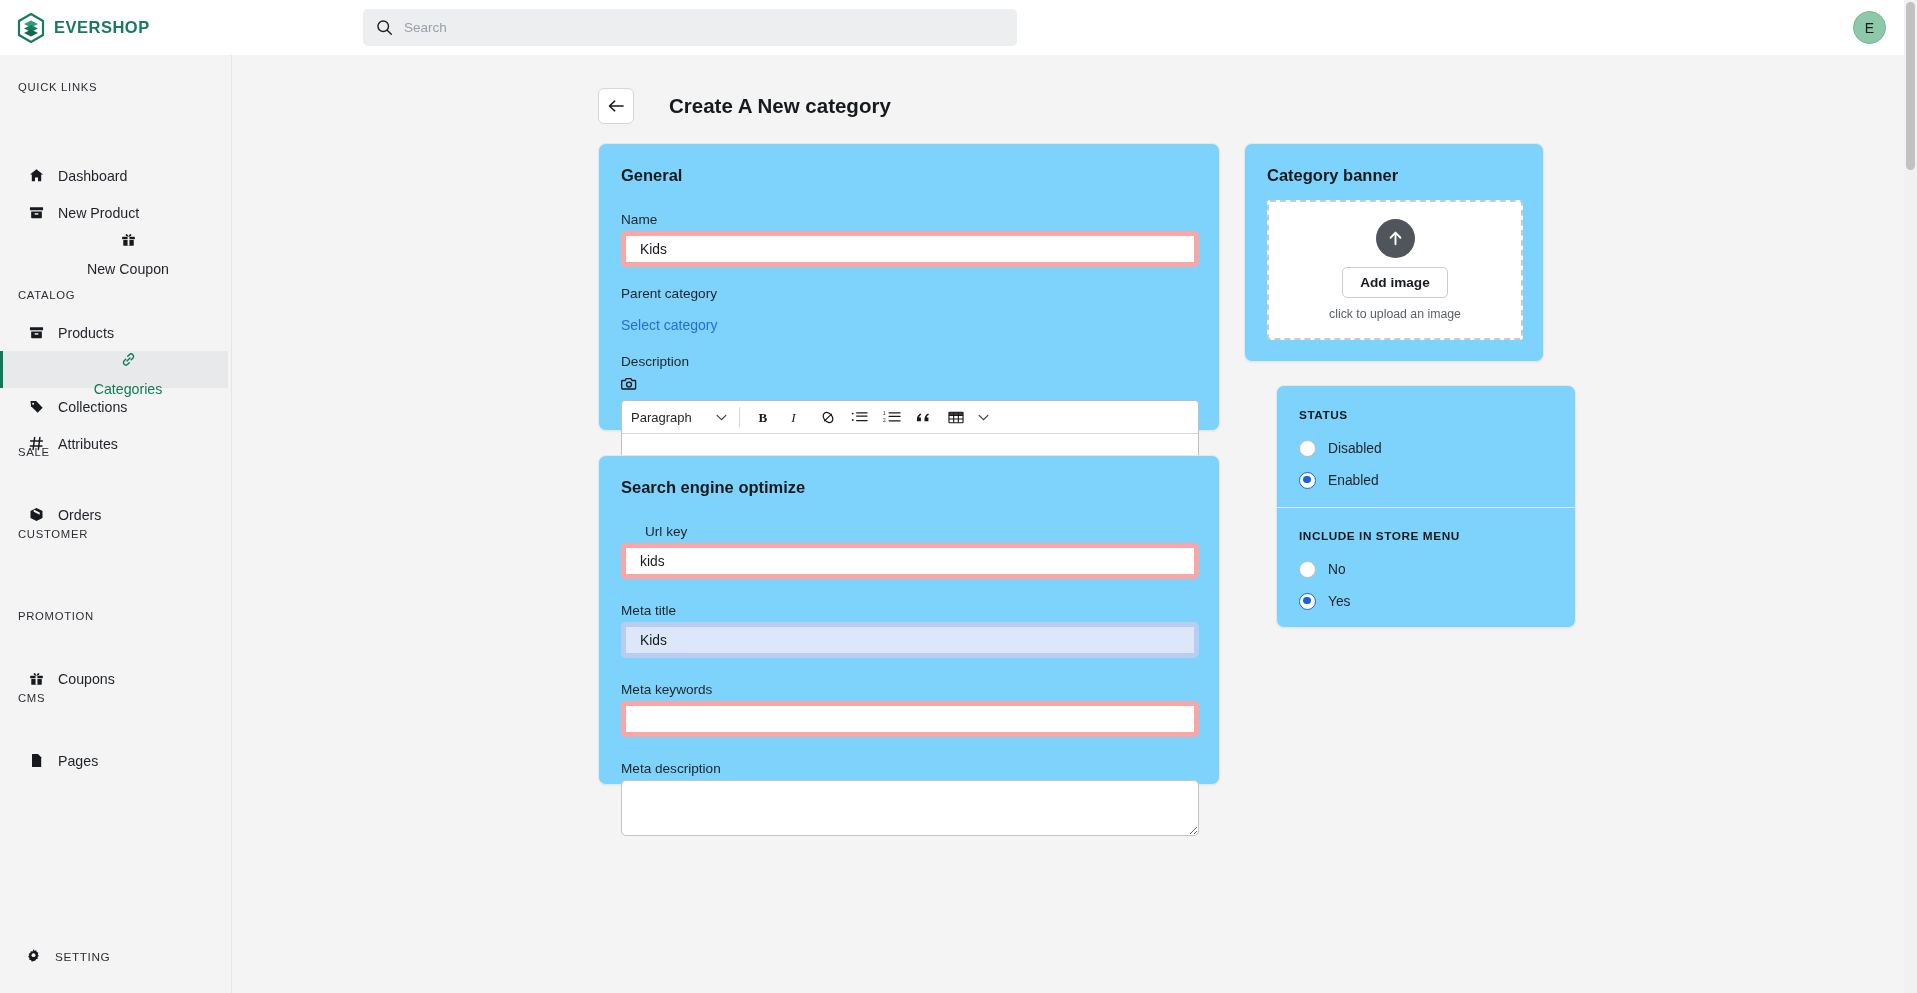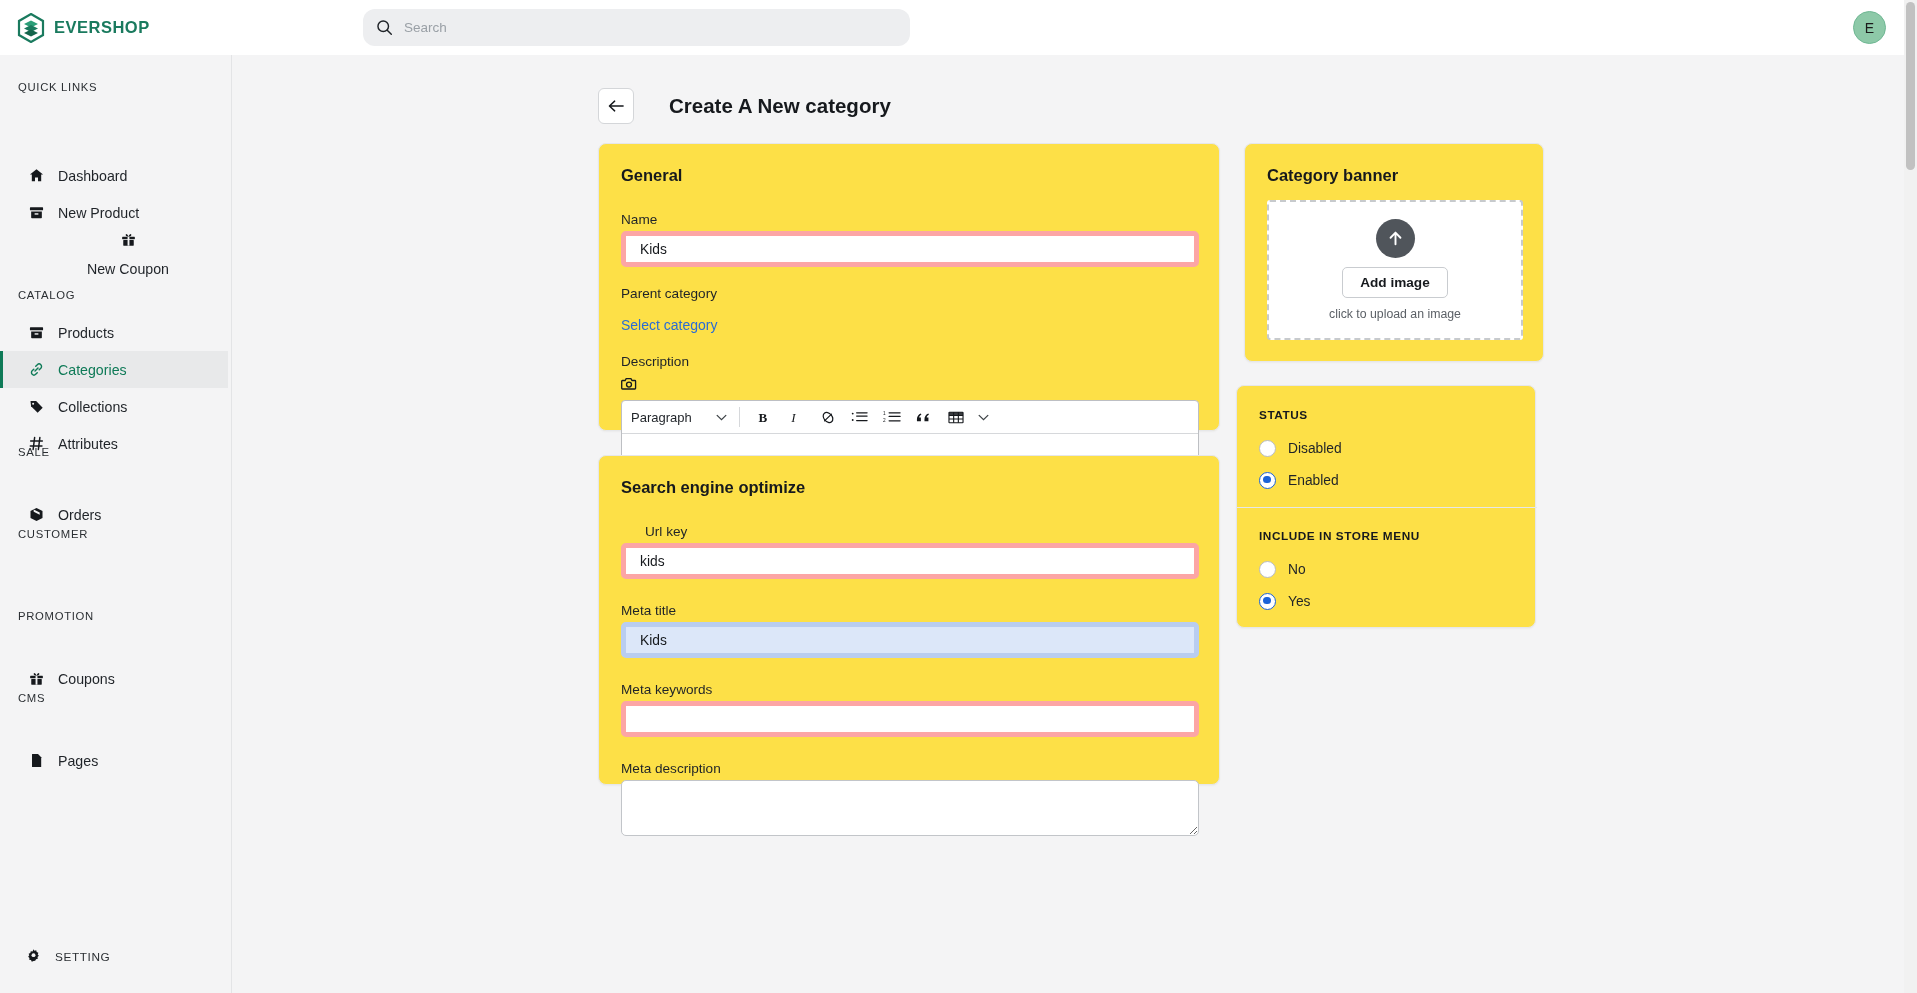--- a/index.html
+++ b/index.html
@@ -21,22 +21,22 @@
     display: flex; align-items: center; gap: 9px;
     padding-left: 17px; width: 235px;
   }
   .logo-mark { width: 28px; height: 30px; flex: none; }
   .logo-text {
     font-size: 16.5px; font-weight: 700; letter-spacing: 0.5px;
     color: #1a7a5e;
   }
   .search-box {
     position: absolute; left: 363px; top: 9px;
-    width: 547px; height: 37px;
-    background: #edeef0; border-radius: 12px;
+    width: 654px; height: 37px;
+    background: #edeef0; border-radius: 5px;
     display: flex; align-items: center; padding: 0 13px; gap: 11px;
   }
   .search-box svg { flex: none; }
   .search-input {
     border: none; outline: none; background: transparent;
     font-family: "Liberation Sans", sans-serif;
     font-size: 13.5px; color: #1f2328; width: 100%;
   }
   .search-input::placeholder { color: #9aa0a6; }
   .avatar {
@@ -76,21 +76,21 @@
   .nav-item .lbl { font-size: 14.2px; color: #1f2328; }
   .nav-item.active {
     background: #e8e9ea; border-left: 3px solid #0e7a57;
   }
   .nav-item.active .lbl { color: #0e7a57; font-weight: 500; }
 
   .n-dashboard  { top: 102px; }
   .n-newproduct { top: 139px; }
   .n-newcoupon  { top: 176px; flex-direction: column; }
   .n-products   { top: 259px; }
-  .n-categories { top: 296px; }
+  .n-categories { top: 296px; flex-direction: column; }
   .n-collections{ top: 333px; }
   .n-attributes { top: 370px; }
   .n-orders     { top: 441px; }
   .n-customers  { top: 523px; }
   .n-coupons    { top: 605px; }
   .n-pages      { top: 687px; }
 
   .nav-setting {
     position: absolute; bottom: 21px; left: 0; width: 228px; height: 30px;
     display: flex; align-items: center; gap: 14px; padding-left: 26px;
@@ -111,28 +111,28 @@
     display: flex; align-items: center; gap: 35px;
   }
   .back-btn {
     width: 36px; height: 36px; border: 1px solid #d4d6d9;
     border-radius: 6px; background: #fff; cursor: pointer;
     display: flex; align-items: center; justify-content: center;
   }
   .page-title { font-size: 20.5px; font-weight: 700; color: #16191d; }
 
   .card {
-    position: absolute; background: #fde047;
+    position: absolute; background: #7dd3fc;
     border: 1px solid #e6e7e9; border-radius: 8px;
     box-shadow: 0 1px 2px rgba(0,0,0,.04);
   }
   .card-general { left: 366px; top: 88px; width: 622px; height: 288px; }
   .card-seo     { left: 366px; top: 400px; width: 622px; height: 330px; }
   .card-banner  { left: 1012px; top: 88px; width: 300px; height: 219px; }
-  .card-status  { left: 1004px; top: 330px; width: 300px; height: 243px; }
+  .card-status  { left: 1044px; top: 330px; width: 300px; height: 243px; }
 
   .card-title {
     font-size: 16.5px; font-weight: 700; color: #16191d;
     padding: 22px 0 0 22px;
   }
   .field-label {
     font-size: 13.6px; color: #1f2328; display: block;
   }
   .inp {
     width: 100%; height: 36px;

